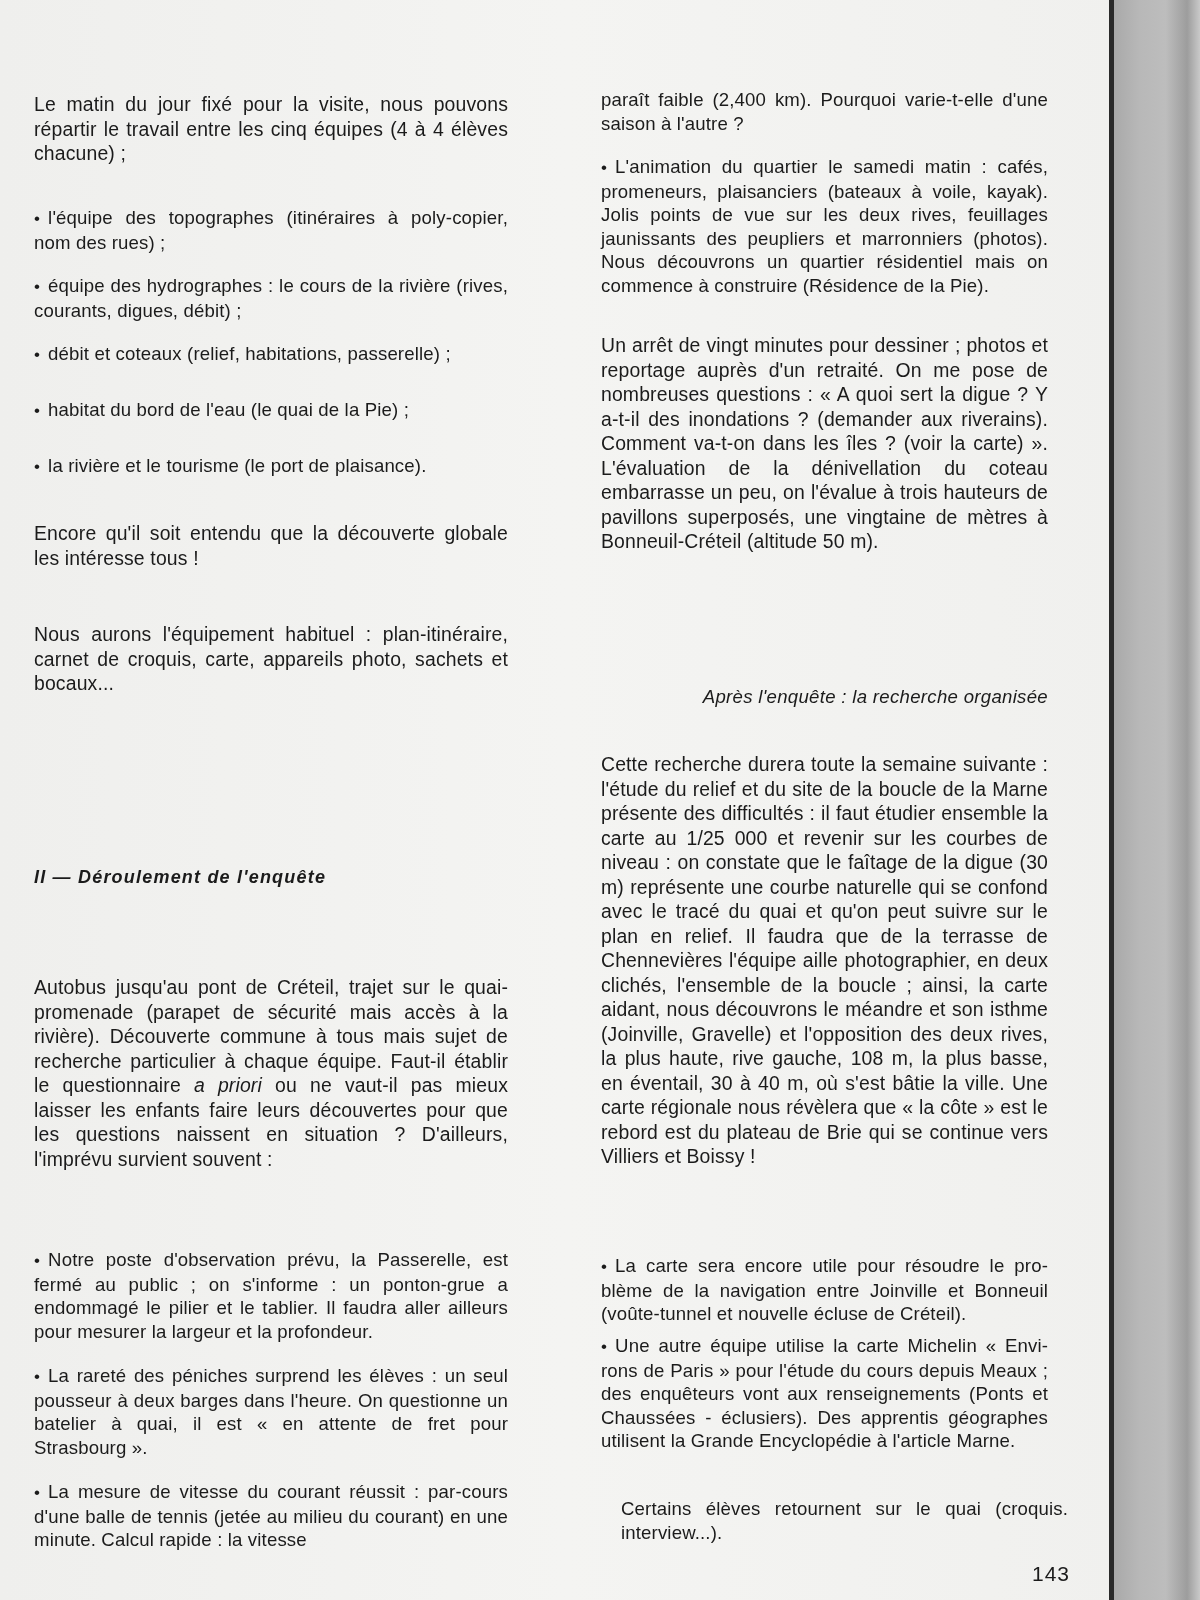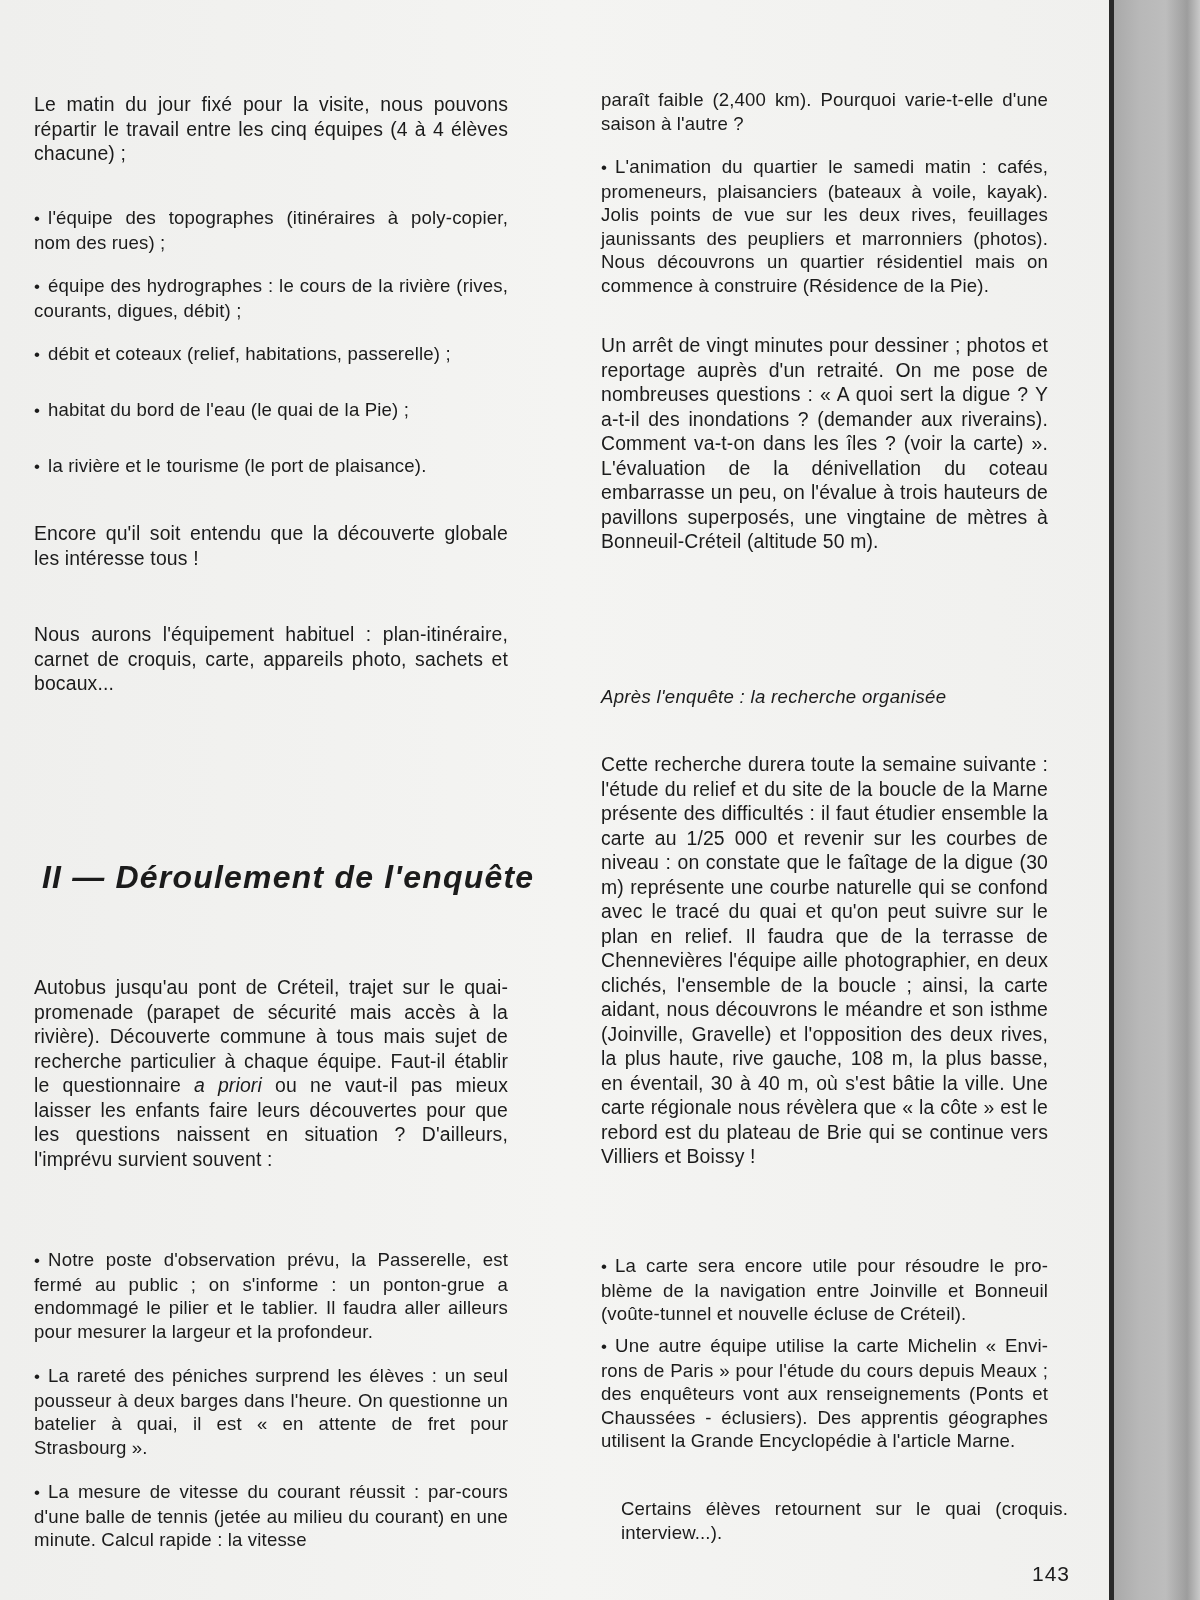--- a/index.html
+++ b/index.html
@@ -24,22 +24,22 @@
     .col {
       position: absolute; top: 0;
       font-size: 18.6px; line-height: 23.5px; letter-spacing: 0.15px;
     }
     .col-left { left: 34px; width: 474px; }
     .col-right { left: 601px; width: 447px; }
     .p { position: absolute; left: 0; width: 100%; text-align: justify; text-align-last: left; margin: 0; }
     .p.big { font-size: 19.4px; line-height: 24.5px; }
     .bullet::before { content: "\2022"; margin-right: 8px; font-size: 17px; }
     .heading {
-      position: absolute; left: 8px; width: 100%;
-      font-size: 32px; font-weight: bold; font-style: italic; letter-spacing: 1.2px;
+      position: absolute; left: 0; width: 100%;
+      font-size: 18px; font-weight: bold; font-style: italic; letter-spacing: 1.2px;
       white-space: nowrap;
     }
     .subheading {
       position: absolute; left: 0; width: 100%;
       font-style: italic; font-size: 18.6px; letter-spacing: 0.3px;
     }
     .page-number {
       position: absolute; left: 1032px; top: 1562px;
       font-size: 21px; letter-spacing: 1px;
     }
@@ -70,21 +70,21 @@
     <p class="p bullet" style="top:1364px;">La rareté des péniches surprend les élèves : un seul pousseur à deux barges dans l'heure. On questionne un batelier à quai, il est « en attente de fret pour Strasbourg ».</p>
     <p class="p bullet" style="top:1480px;">La mesure de vitesse du courant réussit : par-cours d'une balle de tennis (jetée au milieu du courant) en une minute. Calcul rapide : la vitesse</p>
   </div>
 
   <div class="col col-right">
     <p class="p" style="top:88px;">paraît faible (2,400 km). Pourquoi varie-t-elle d'une saison à l'autre ?</p>
     <p class="p bullet" style="top:155px;">L'animation du quartier le samedi matin : cafés, promeneurs, plaisanciers (bateaux à voile, kayak). Jolis points de vue sur les deux rives, feuillages jaunissants des peupliers et marronniers (photos). Nous découvrons un quartier résidentiel mais on commence à construire (Résidence de la Pie).</p>
 
     <p class="p big" style="top:333px;">Un arrêt de vingt minutes pour dessiner ; photos et reportage auprès d'un retraité. On me pose de nombreuses questions : « A quoi sert la digue ? Y a-t-il des inondations ? (demander aux riverains). Comment va-t-on dans les îles ? (voir la carte) ». L'évaluation de la dénivellation du coteau embarrasse un peu, on l'évalue à trois hauteurs de pavillons superposés, une vingtaine de mètres à Bonneuil-Créteil (altitude 50 m).</p>
 
-    <div class="subheading" style="top:685px;">Après l'enquête : la recherche organisée</div>
+    <div class="subheading" style="top:685px;text-align:right;">Après l'enquête : la recherche organisée</div>
 
     <p class="p big" style="top:752px;">Cette recherche durera toute la semaine suivante : l'étude du relief et du site de la boucle de la Marne présente des difficultés : il faut étudier ensemble la carte au 1/25 000 et revenir sur les courbes de niveau : on constate que le faîtage de la digue (30 m) représente une courbe naturelle qui se confond avec le tracé du quai et qu'on peut suivre sur le plan en relief. Il faudra que de la terrasse de Chennevières l'équipe aille photographier, en deux clichés, l'ensemble de la boucle ; ainsi, la carte aidant, nous découvrons le méandre et son isthme (Joinville, Gravelle) et l'opposition des deux rives, la plus haute, rive gauche, 108 m, la plus basse, en éventail, 30 à 40 m, où s'est bâtie la ville. Une carte régionale nous révèlera que « la côte » est le rebord est du plateau de Brie qui se continue vers Villiers et Boissy !</p>
 
     <p class="p bullet" style="top:1254px;">La carte sera encore utile pour résoudre le pro-blème de la navigation entre Joinville et Bonneuil (voûte-tunnel et nouvelle écluse de Créteil).</p>
     <p class="p bullet" style="top:1334px;">Une autre équipe utilise la carte Michelin « Envi-rons de Paris » pour l'étude du cours depuis Meaux ; des enquêteurs vont aux renseignements (Ponts et Chaussées - éclusiers). Des apprentis géographes utilisent la Grande Encyclopédie à l'article Marne.</p>
     <p class="p" style="top:1497px;margin-left:20px;">Certains élèves retournent sur le quai (croquis. interview...).</p>
   </div>
 
   <div class="page-number">143</div>
 </div>

